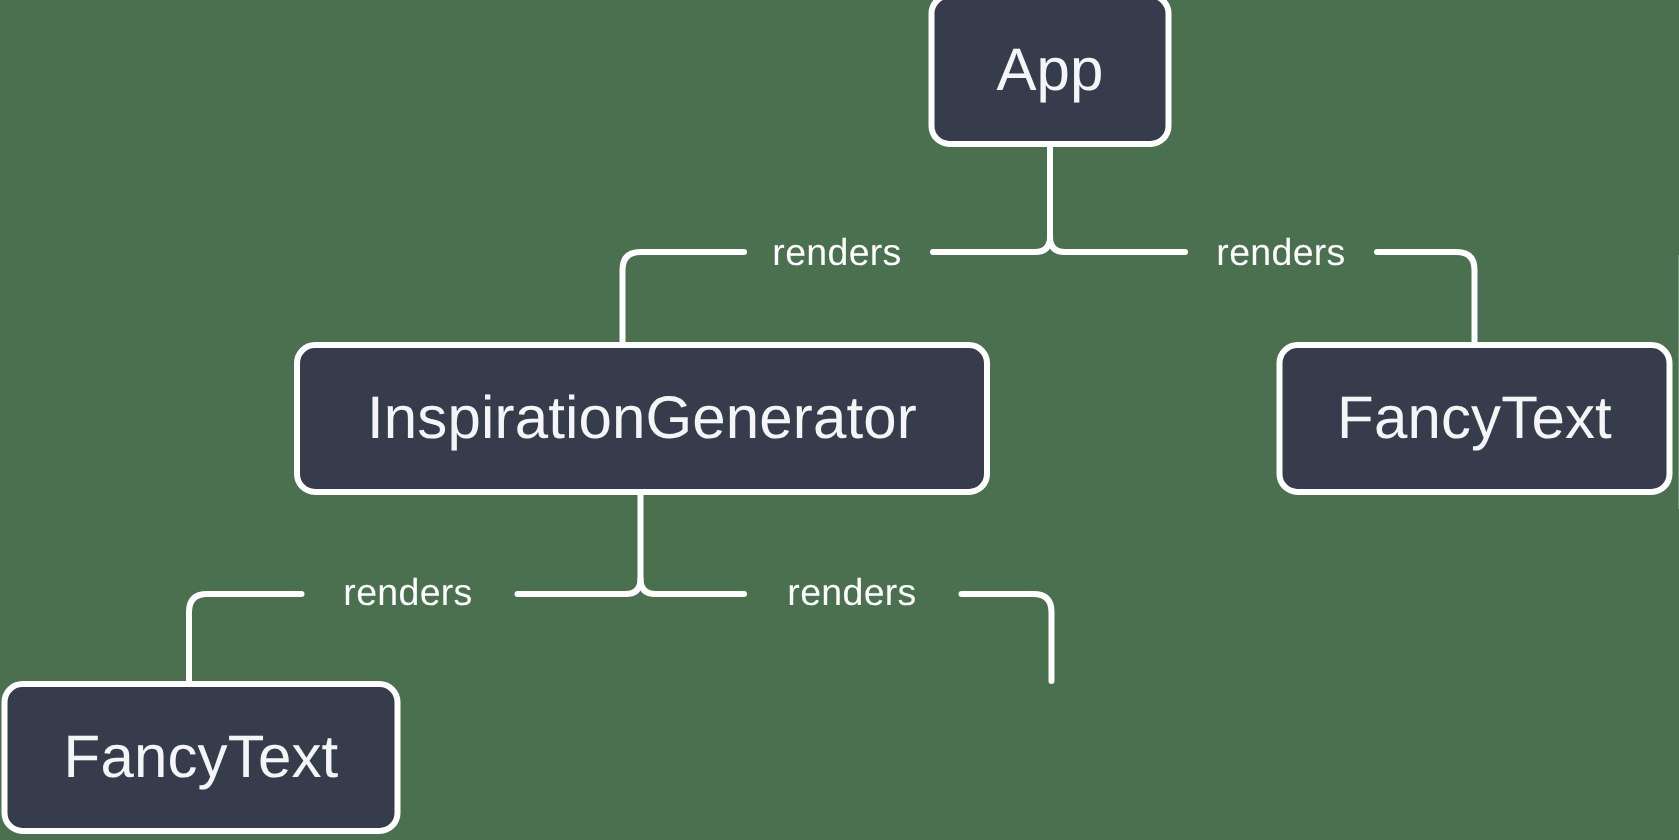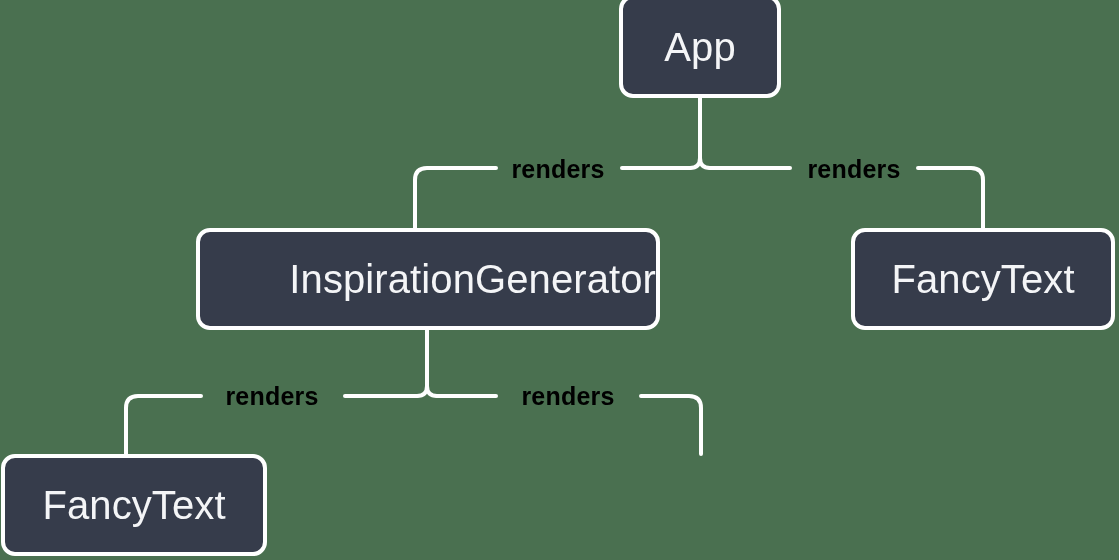--- a/index.html
+++ b/index.html
@@ -52,21 +52,20 @@
     width: 162px;
     height: 103px;
     font-size: 40px;
   }
   #node-inspiration-generator {
     left: 196px;
     top: 228px;
     width: 464px;
     height: 102px;
     font-size: 40px;
-    justify-content: flex-end;
   }
   #node-fancytext-right {
     left: 851px;
     top: 228px;
     width: 264px;
     height: 102px;
     font-size: 40px;
   }
   #node-fancytext-bottom {
     left: 1px;
@@ -77,24 +76,24 @@
   }
   #node-copyright {
     left: 568px;
     top: 454px;
     width: 266px;
     height: 102px;
     font-size: 40px;
   }
   .edge-label {
     position: absolute;
-    color: #000000;
+    color: #ffffff;
     font-family: "Liberation Sans", sans-serif;
     font-size: 25px;
-    font-weight: 700;
+    font-weight: 400;
     line-height: 1;
     white-space: nowrap;
     transform: translate(-50%, -50%);
     letter-spacing: 0.2px;
   }
   #edge-label-app-inspiration { left: 558px; top: 169px; }
   #edge-label-app-fancytext   { left: 854px; top: 169px; }
   #edge-label-ig-fancytext    { left: 272px; top: 396px; }
   #edge-label-ig-copyright    { left: 568px; top: 396px; }
 </style>

